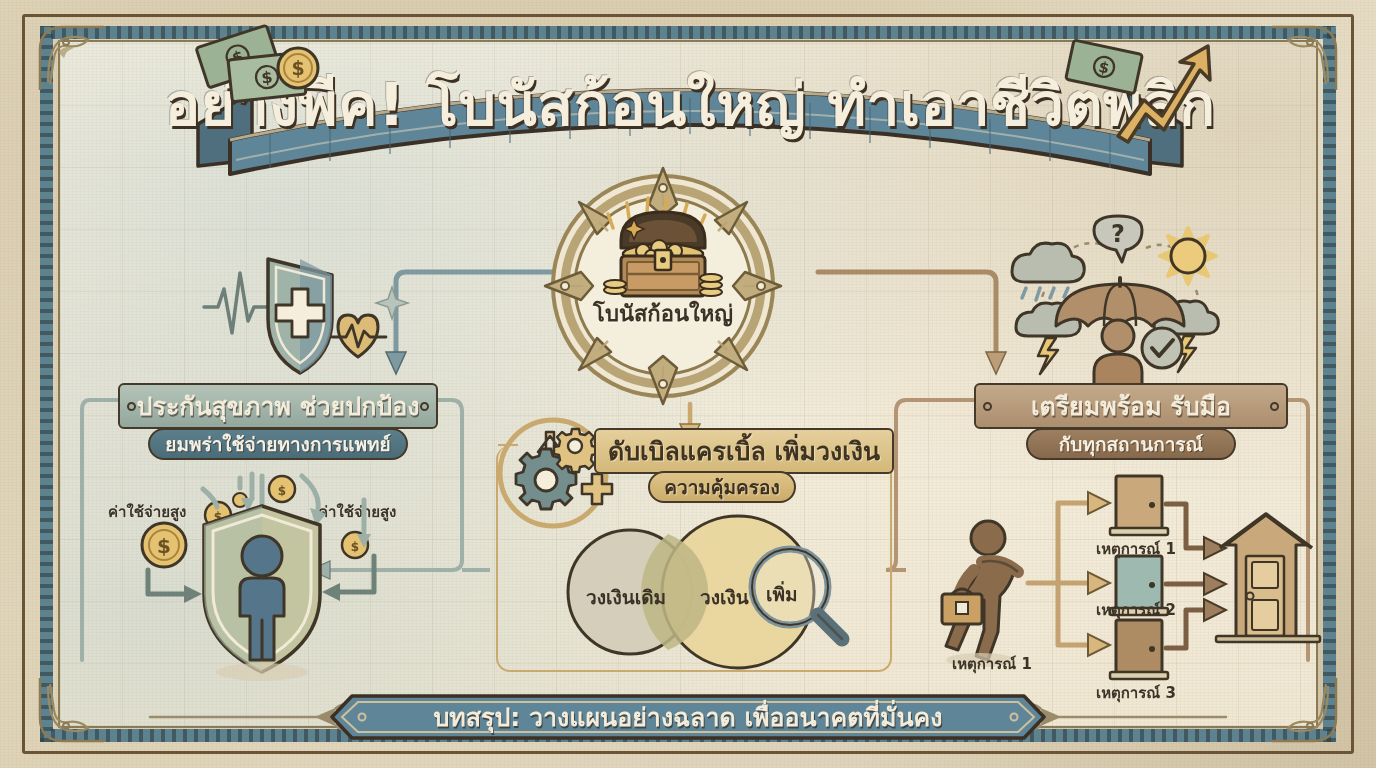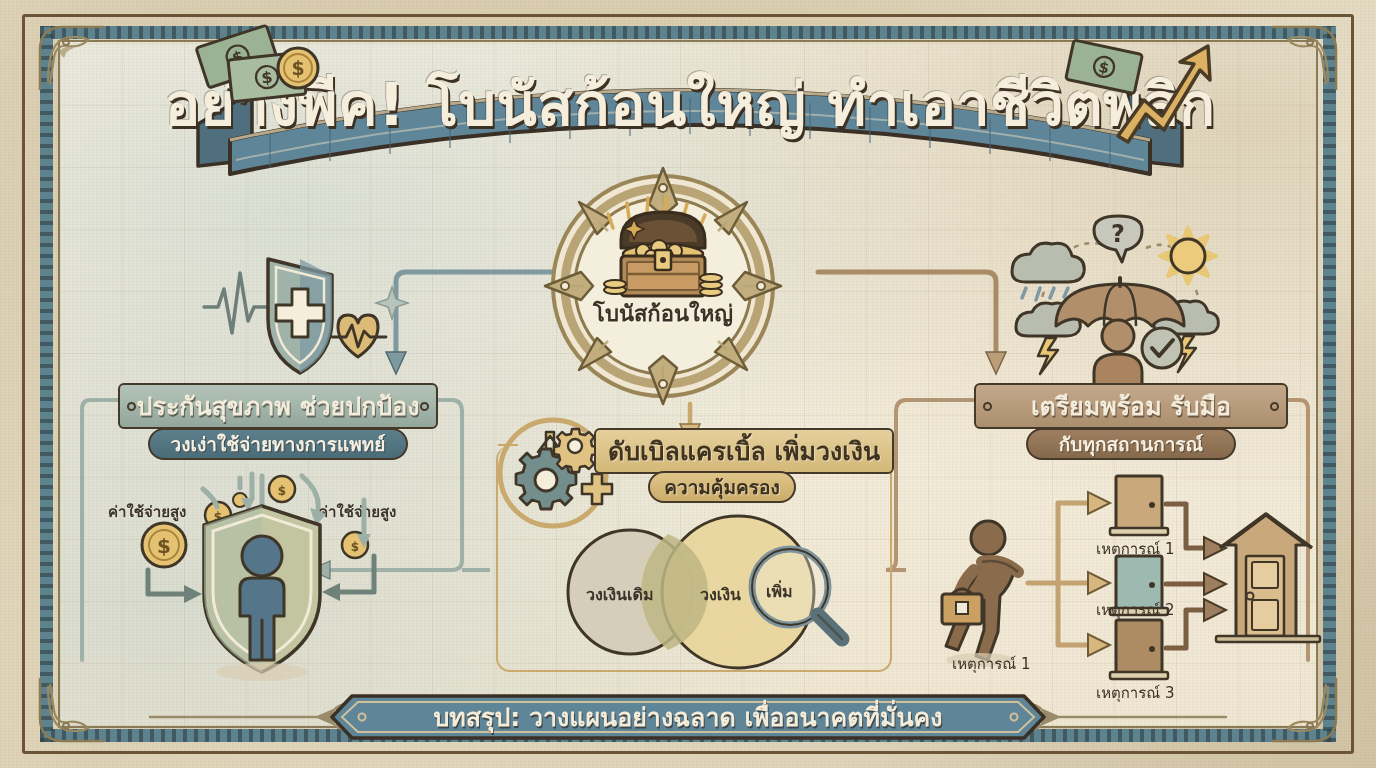--- a/index.html
+++ b/index.html
@@ -143,25 +143,25 @@
   }
   #center-frame .topleft, #center-frame .topright{
     position:absolute; top:-2.5px; height:2.5px; background:#c9a96d;
   }
 
   .small-label{
     position:absolute; color:#3b3328; font-weight:bold; font-size:15px;
     white-space:nowrap; text-shadow:0 1px 0 rgba(255,252,242,.8);
   }
   .venn-label{
-    position:absolute; color:#3a3228; font-weight:bold; font-size:16px;
+    position:absolute; color:#3a3228; font-weight:bold; font-size:19px;
     white-space:nowrap;
   }
   .door-label{
-    position:absolute; color:#3c3327; font-weight:normal; font-size:15px;
+    position:absolute; color:#3c3327; font-weight:bold; font-size:15px;
     white-space:nowrap;
     text-align:center;
   }
 
   
   #footer-banner{ position:absolute; left:332px; top:694px; width:712px; height:46px; }
   #footer-banner .f-text{
     position:absolute; inset:0; display:flex; align-items:center; justify-content:center;
     color:#f4ecd9; font-weight:bold; font-size:25px;
     text-shadow:1px 2px 0 rgba(35,28,20,.6);
@@ -383,21 +383,21 @@
       </g>
     </svg>
 
     <div class="plaque pl-green" style="left:118px; top:383px; width:320px;">
       <div class="body"></div>
         <span class="knob l"></span>
         <span class="knob r"></span>
       <span class="lbl">ประกันสุขภาพ ช่วยปกป้อง</span>
     </div>
     <div class="pill pill-green" style="left:148px; top:428px; width:260px;">
-      <span>วงเง่าใช้จ่ายทางการแพทย์</span>
+      <span>ยมพร่าใช้จ่ายทางการแพทย์</span>
     </div>
 
     <div class="small-label" style="left:108px; top:500px;">ค่าใช้จ่ายสูง</div>
     <div class="small-label" style="left:318px; top:500px;">ค่าใช้จ่ายสูง</div>
 
     <svg class="abs" width="1376" height="768">
       <g>
           <circle cx="164" cy="545" r="22" fill="#e4c272" stroke="#3f3628" stroke-width="3"></circle>
         <circle cx="164" cy="545" r="15" fill="none" stroke="#a9843c" stroke-width="2"></circle>
         <text x="164" y="553" font-size="20" font-weight="bold" fill="#6b5222" text-anchor="middle">$</text>

